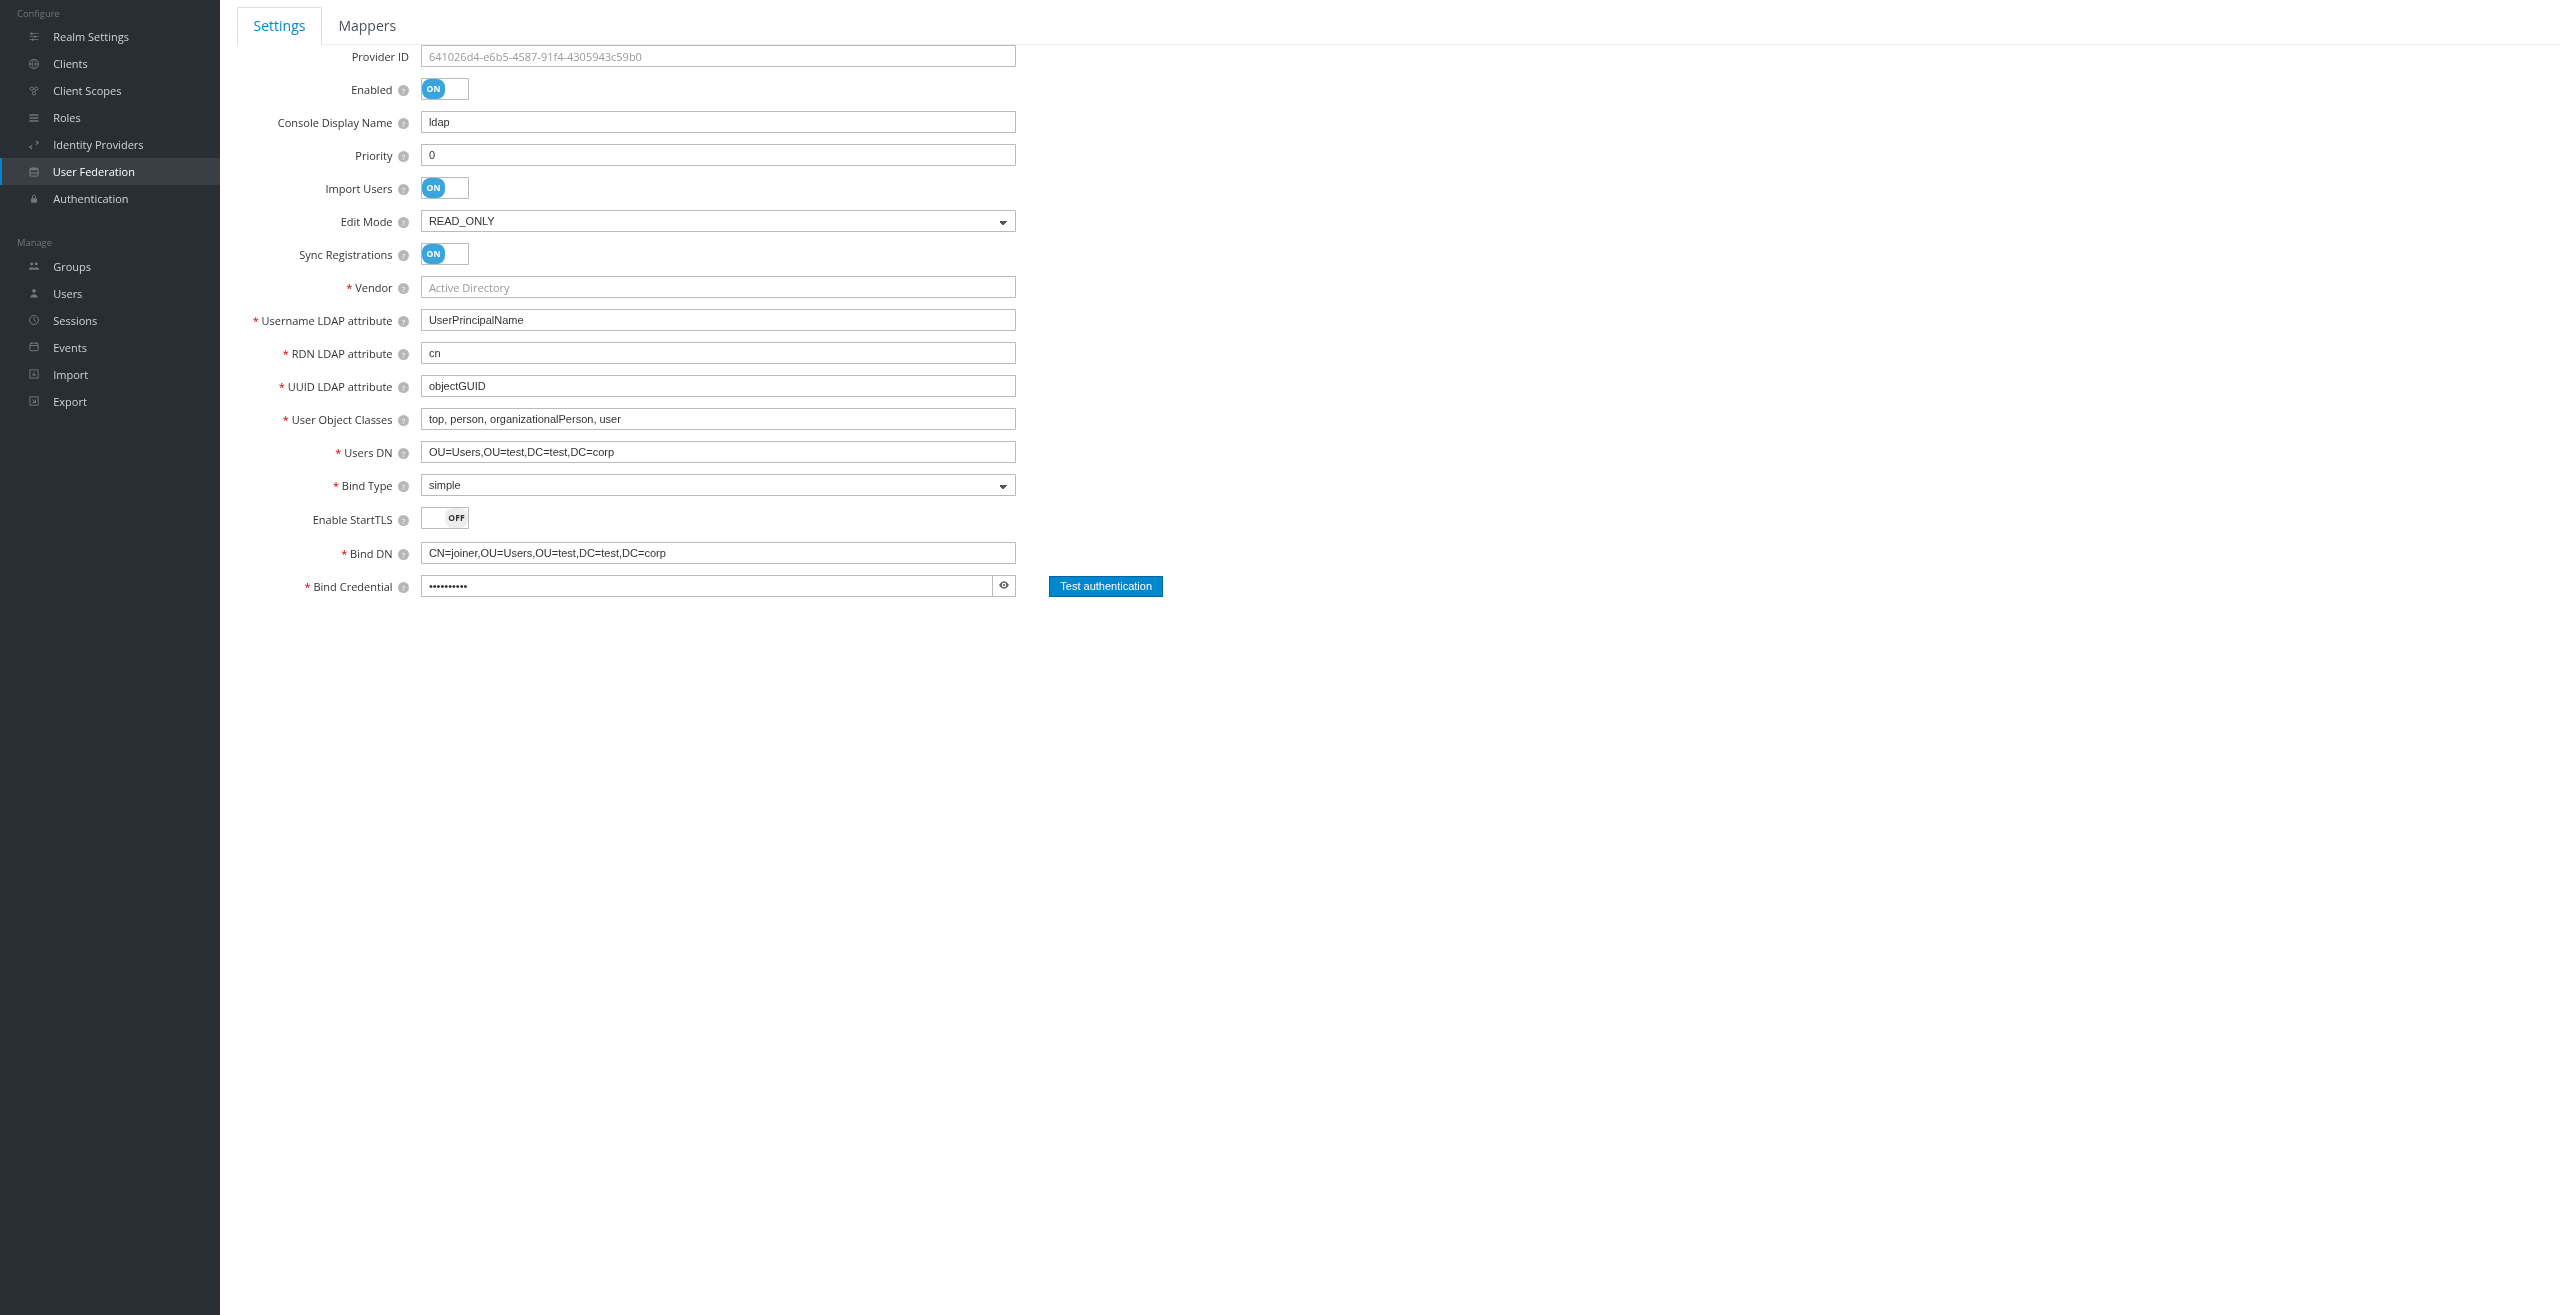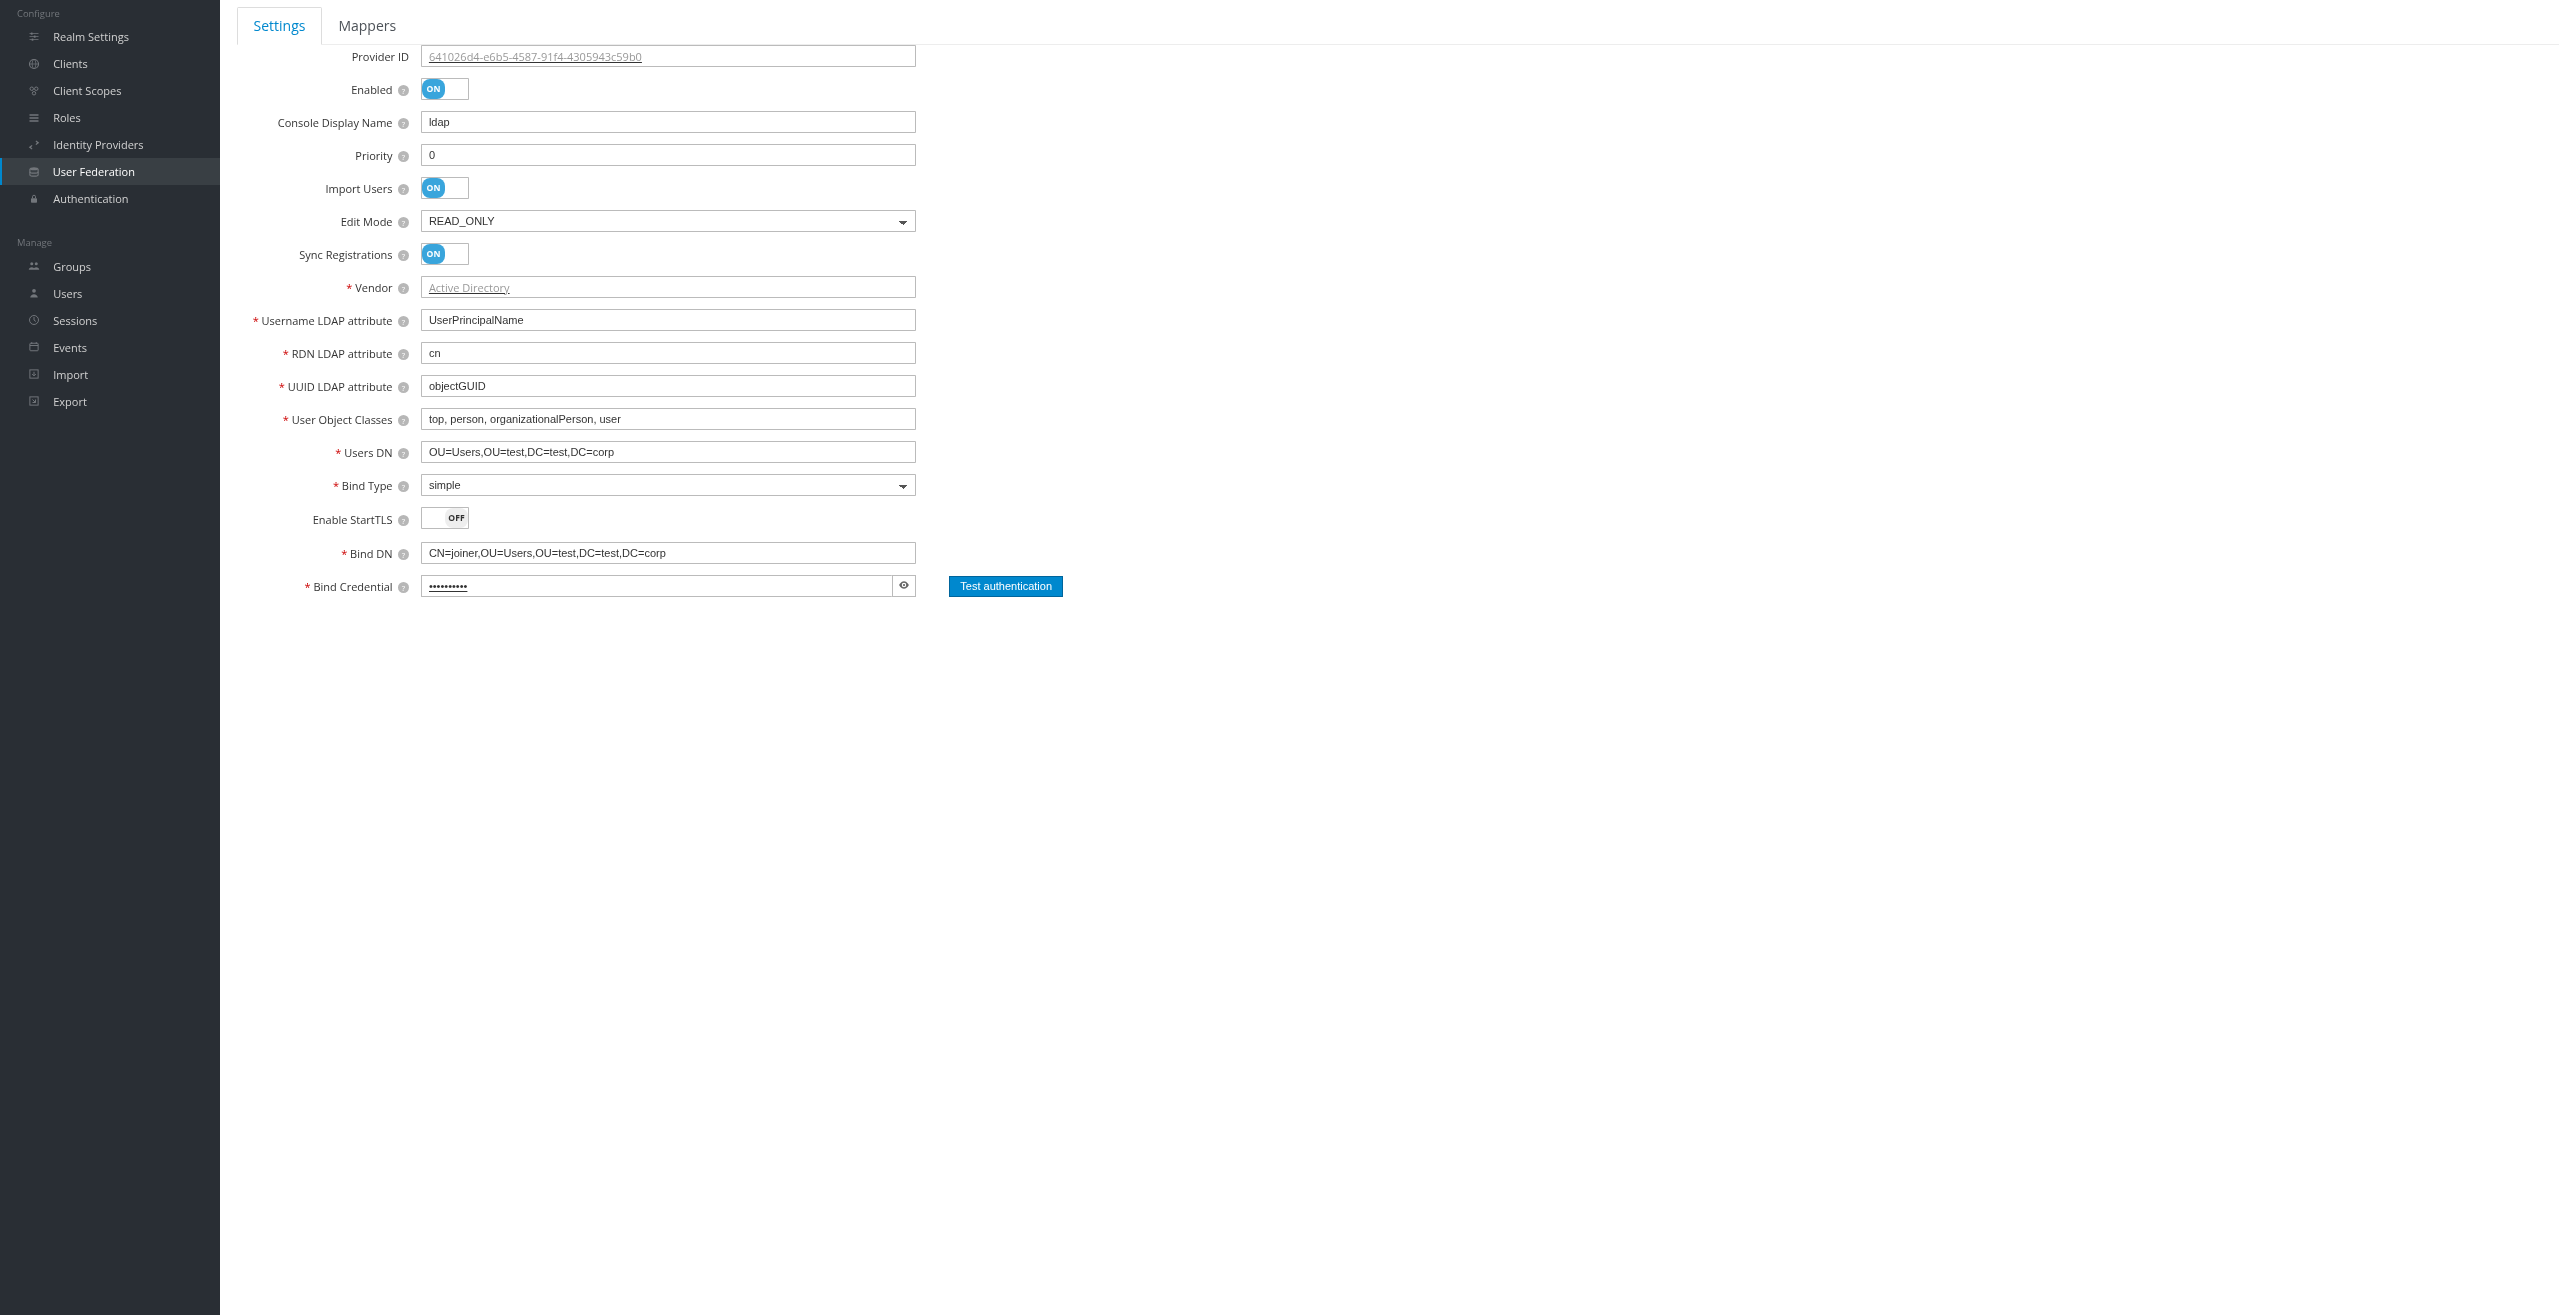--- a/index.html
+++ b/index.html
@@ -104,22 +104,21 @@
   width: 11px;
   height: 11px;
   border-radius: 50%;
   background: #b7b7b7;
   color: #fff;
   font-size: 7.7px;
   margin-left: 2.6px;
   vertical-align: middle;
 }
 .form-row .ctl {
-  width: 495px;
-  text-decoration: underline;
+  width: 595px;
 }
 .form-row .aux {
   margin-left: 33px;
 }
 input[type="text"], input[type="password"], select, .readonly-input {
   width: 100%;
   height: 22px;
   padding: 1.7px 6.9px;
   border: 0.9px solid #bbb;
   border-radius: 0.9px;

